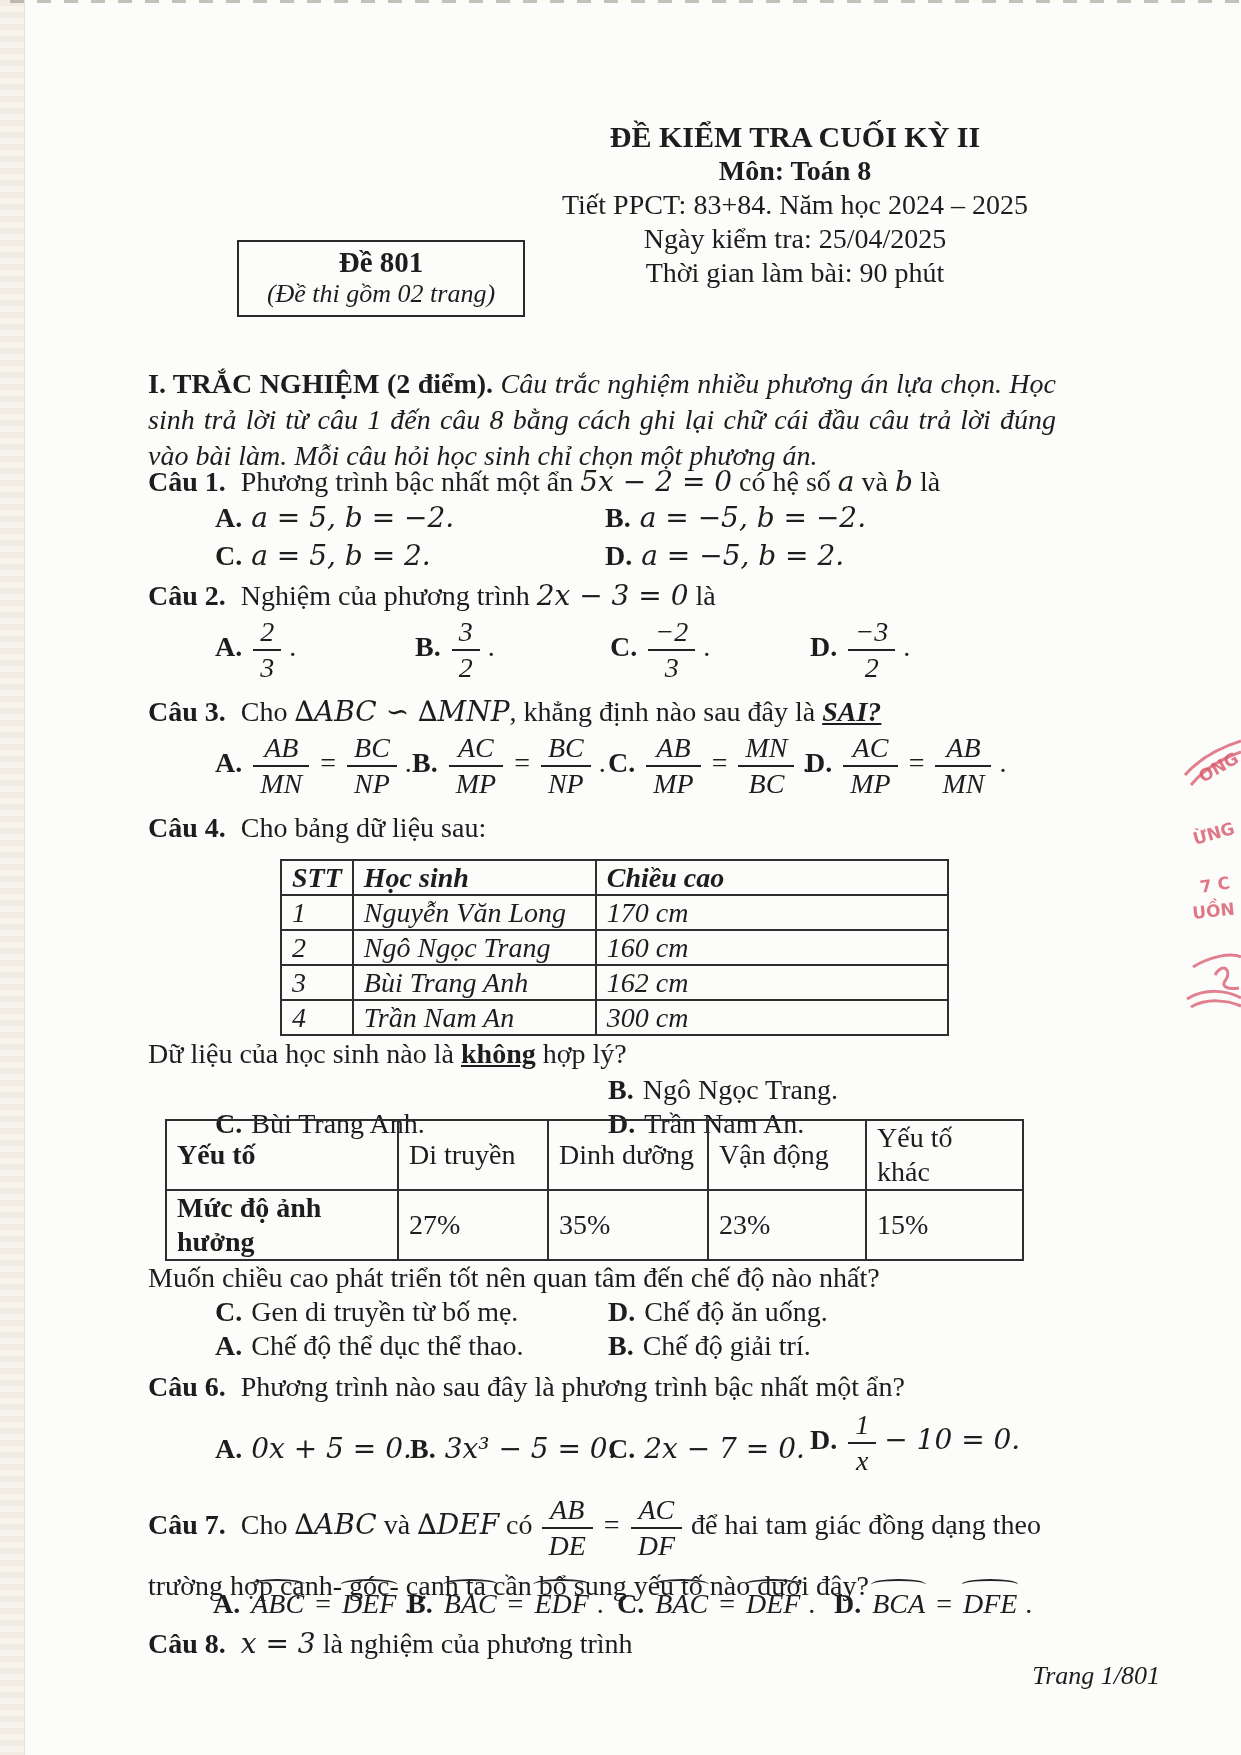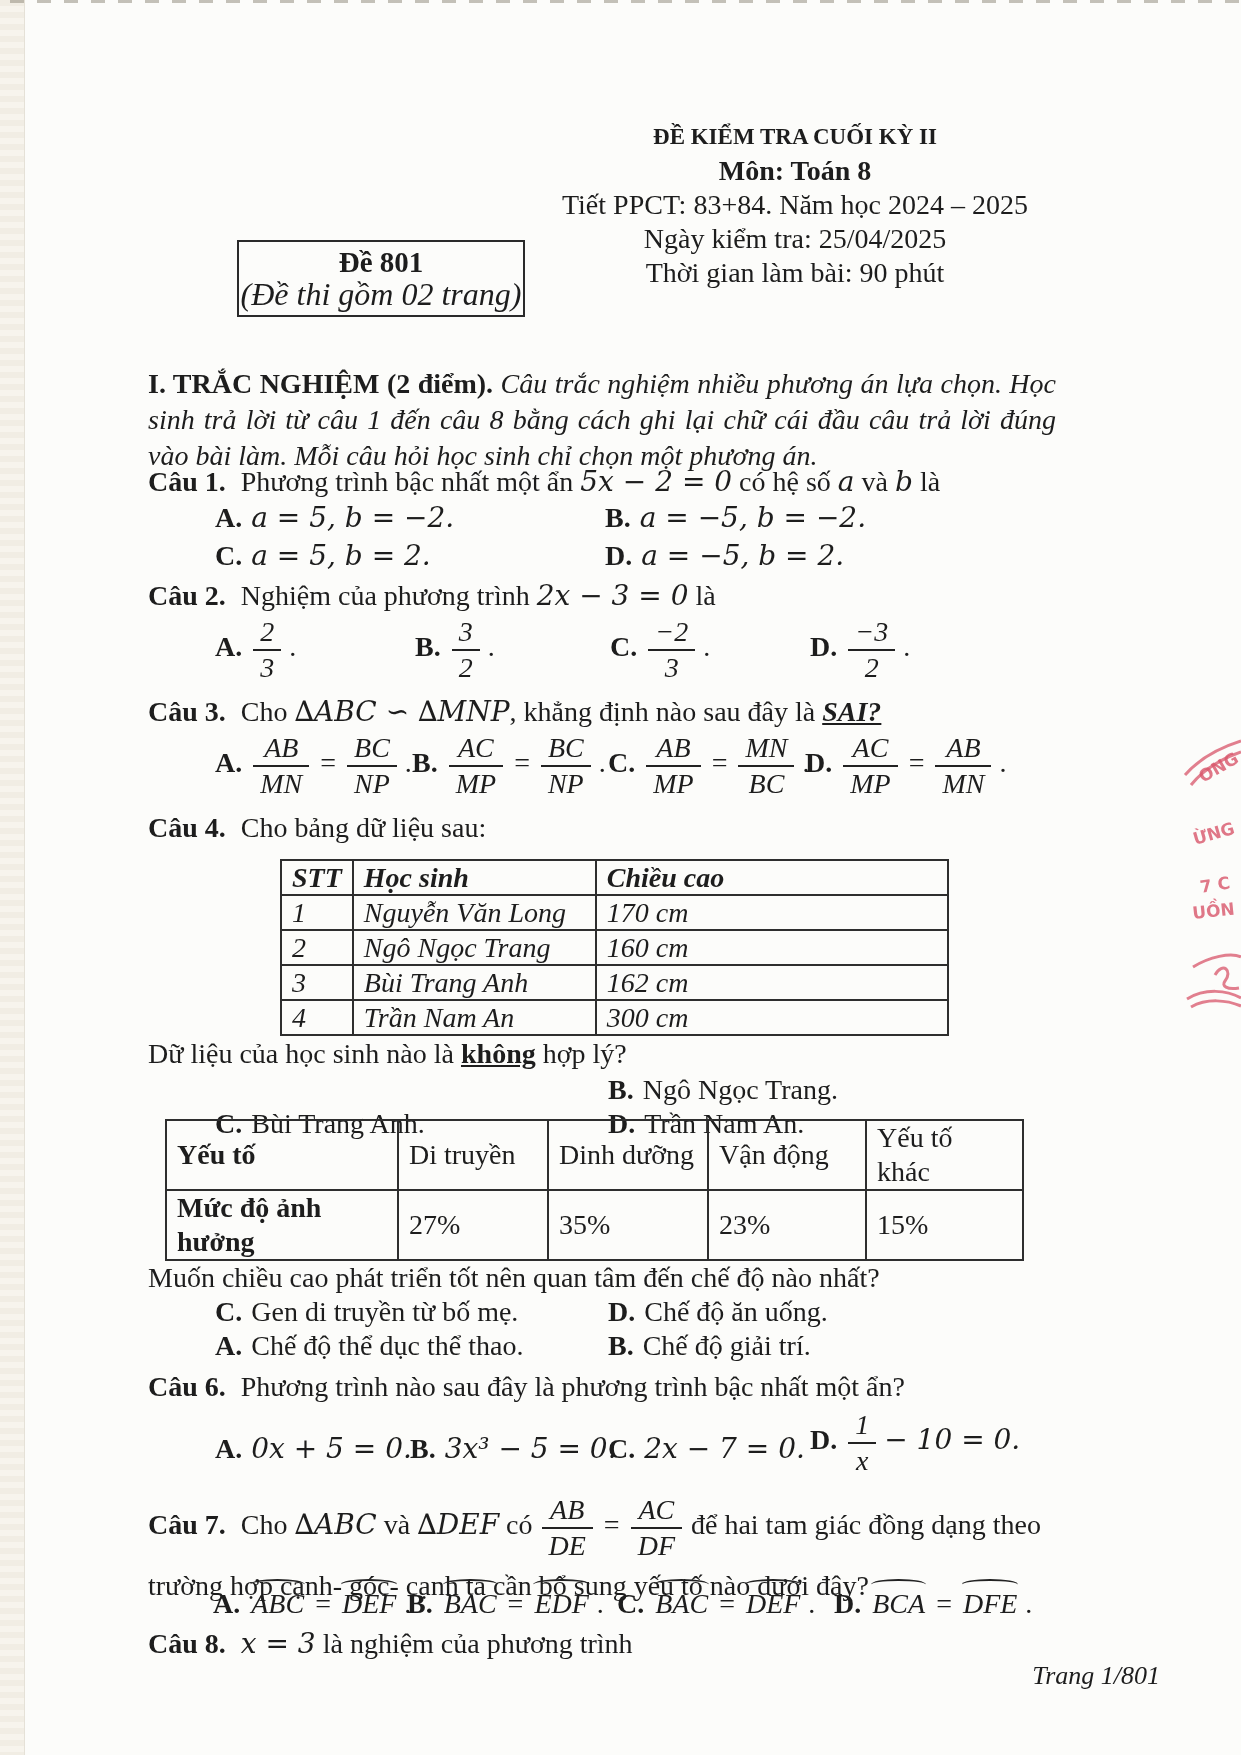--- a/index.html
+++ b/index.html
@@ -13,23 +13,23 @@
   
   .scan-left{position:absolute;left:0;top:0;bottom:0;width:24px;opacity:.5;
      background:repeating-linear-gradient(180deg,#e7e0d0 0 6px,#f3eee2 6px 12px);border-right:1px solid #cfc8b6;}
   .scan-top{position:absolute;top:0;left:10px;right:0;height:3px;opacity:.5;
      background:repeating-linear-gradient(90deg,#8b8576 0 14px,transparent 14px 27px);}
   
   .header-left{left:148px;top:122px;width:400px;text-align:center;}
   .org2-wrap{display:inline-block;border-bottom:2px solid #222;padding:0 6px 3px;}
   .exam-box{left:237px;top:240px;width:284px;border:2px solid #2a2a2a;text-align:center;padding:3px 0 6px;}
   .exam-code{font-weight:bold;font-size:29px;line-height:34px;}
-  .exam-note{font-style:italic;font-size:32px;line-height:30px;}
+  .exam-note{font-style:italic;font-size:26px;line-height:30px;}
   .header-right{left:545px;top:120px;width:500px;text-align:center;line-height:34px;}
-  .hr-title{font-weight:bold;font-size:23px;}
+  .hr-title{font-weight:bold;font-size:30px;}
   .hr-subject{font-weight:bold;}
   
   .intro{left:148px;top:366px;width:908px;text-align:justify;}
   
   .qblock{left:148px;width:912px;}
   .qlabel{font-weight:bold;margin-right:8px;}
   .optrow{position:relative;}
   .h38{height:38px;}
   .h80{height:80px;}
   .h34{height:34px;}

